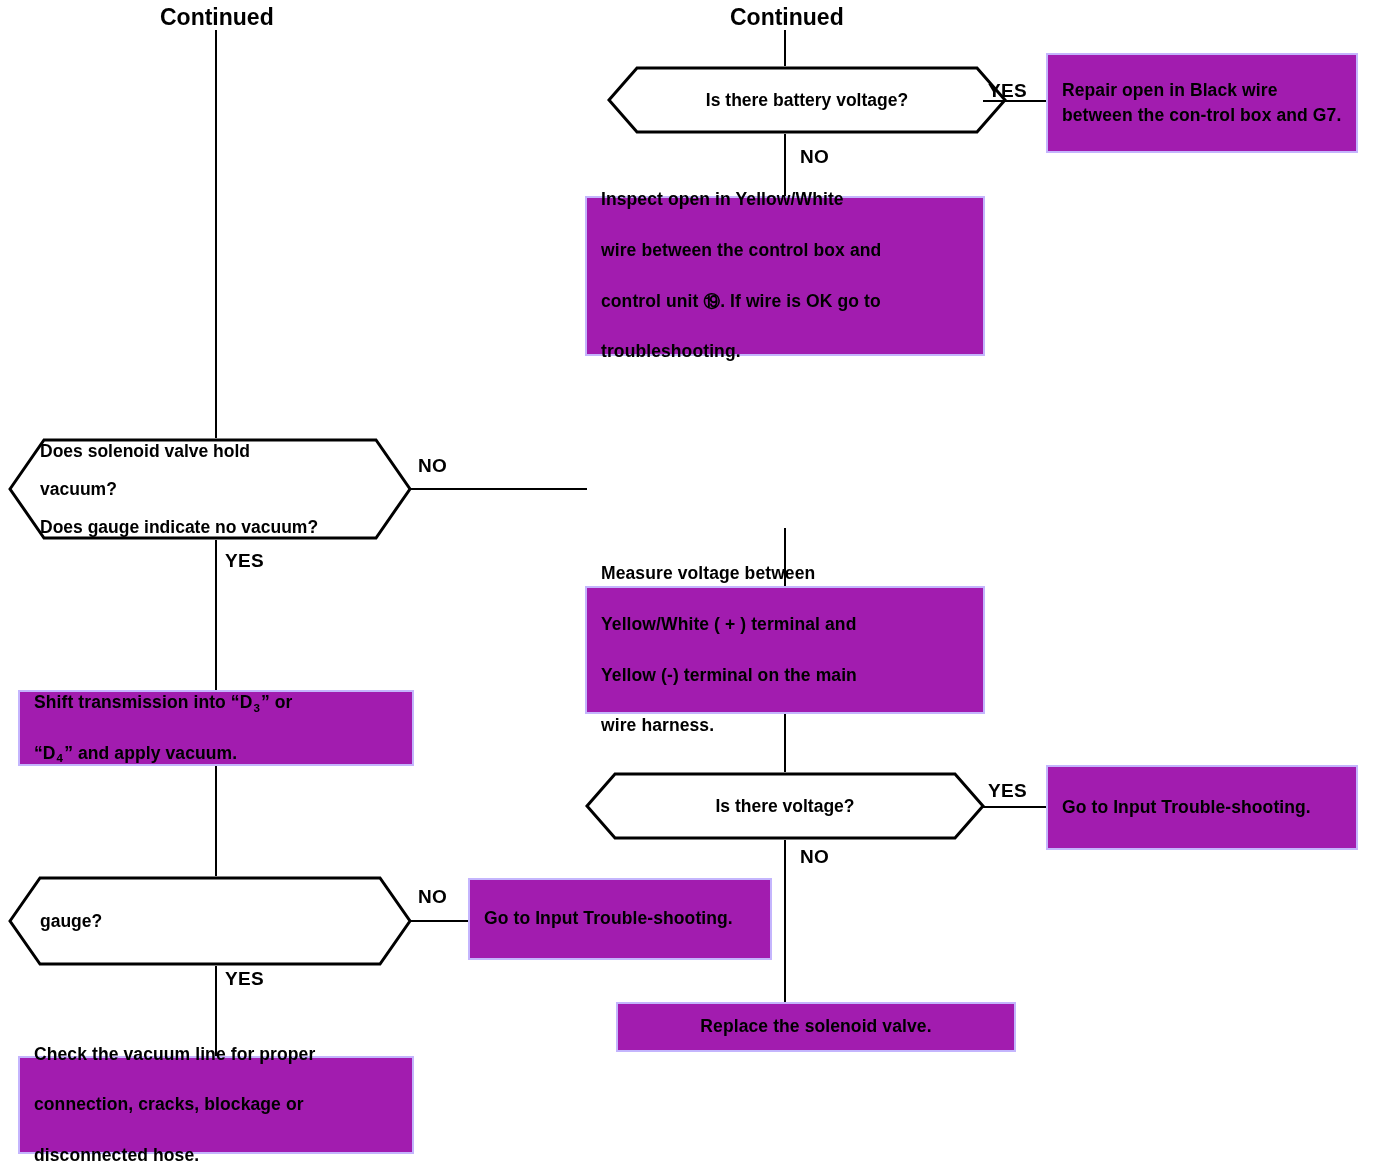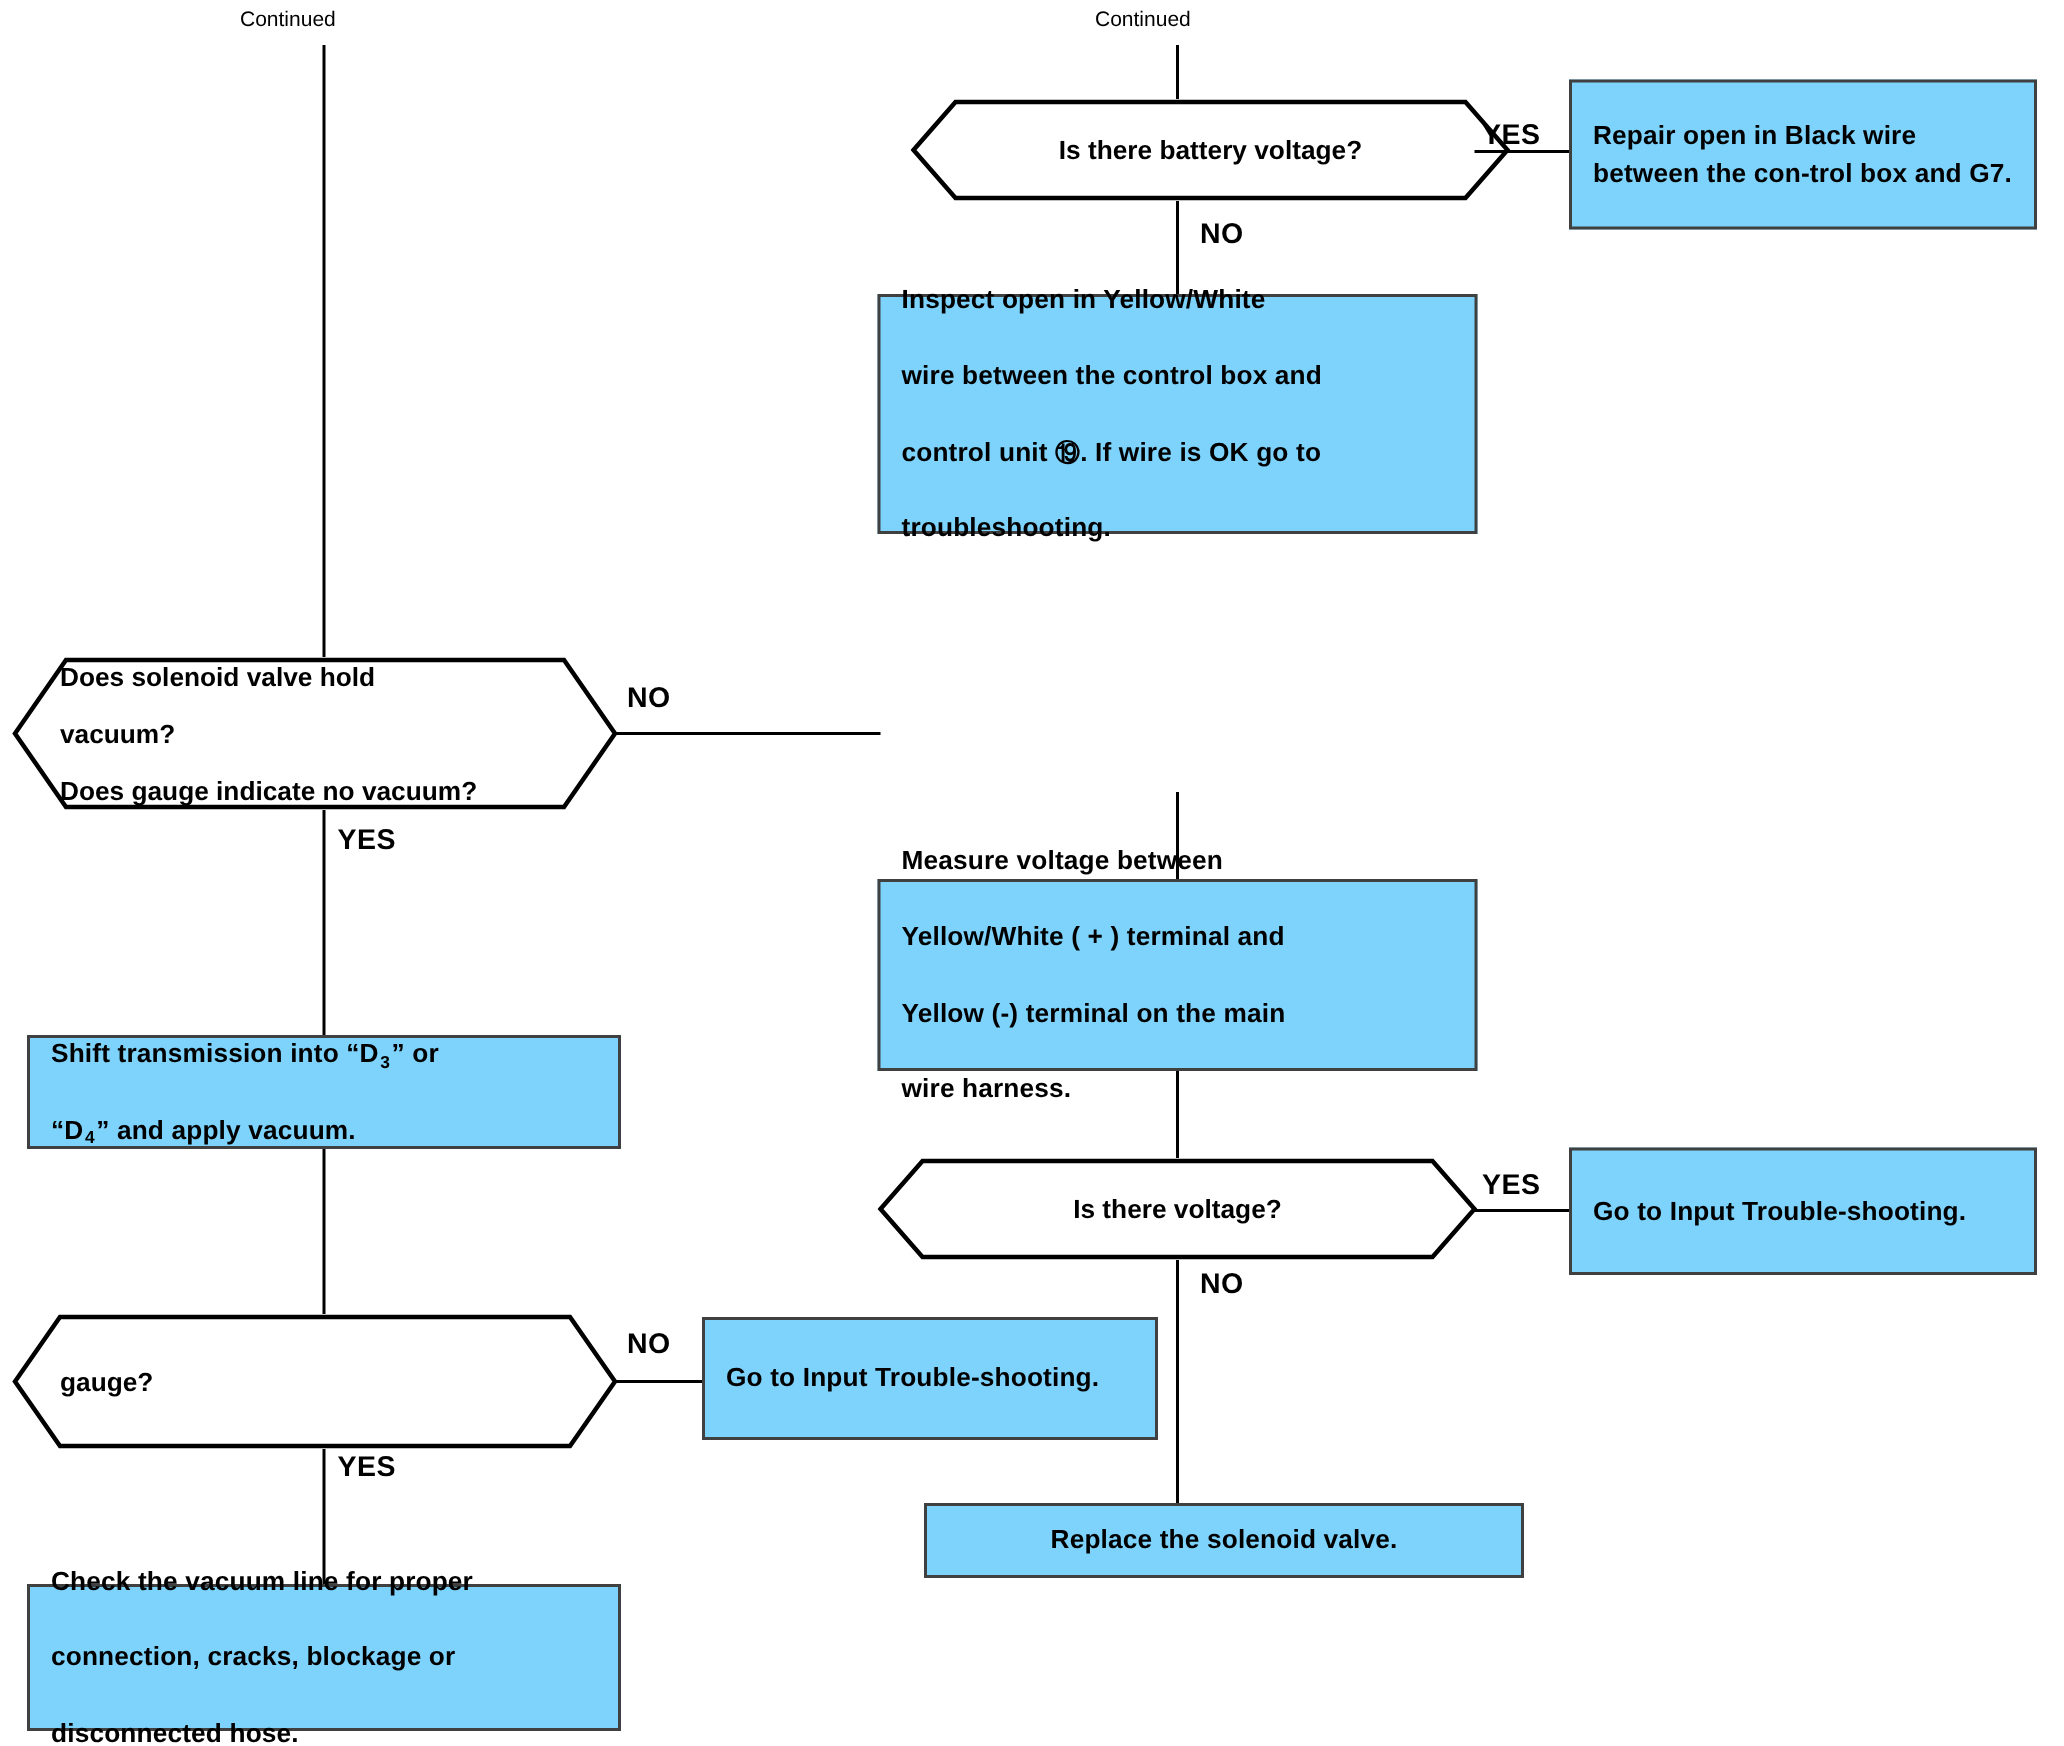--- a/index.html
+++ b/index.html
@@ -19,22 +19,22 @@
   }
 
   
   .node {
     position: absolute;
     box-sizing: border-box;
   }
 
   
   .box {
-    border: 2px solid #404040;
-    background: #7dd3fc;
+    border: 2px solid #c4b5fd;
+    background: #a21caf;
     display: flex;
     align-items: center;
   }
   .box .txt {
     padding: 0 14px;
     font-size: 17.5px;
     font-weight: bold;
     line-height: 1.45;
     letter-spacing: 0.1px;
     width: 100%;
@@ -85,22 +85,22 @@
   
   .label {
     position: absolute;
     font-size: 19px;
     font-weight: bold;
     letter-spacing: 0.3px;
     white-space: nowrap;
   }
   .contd {
     position: absolute;
-    font-size: 14px;
-    font-weight: normal;
+    font-size: 23px;
+    font-weight: bold;
     white-space: nowrap;
   }
 
   sub {
     font-size: 0.66em;
     vertical-align: baseline;
     position: relative;
     top: 0.32em;
     padding: 0 1px;
   }

